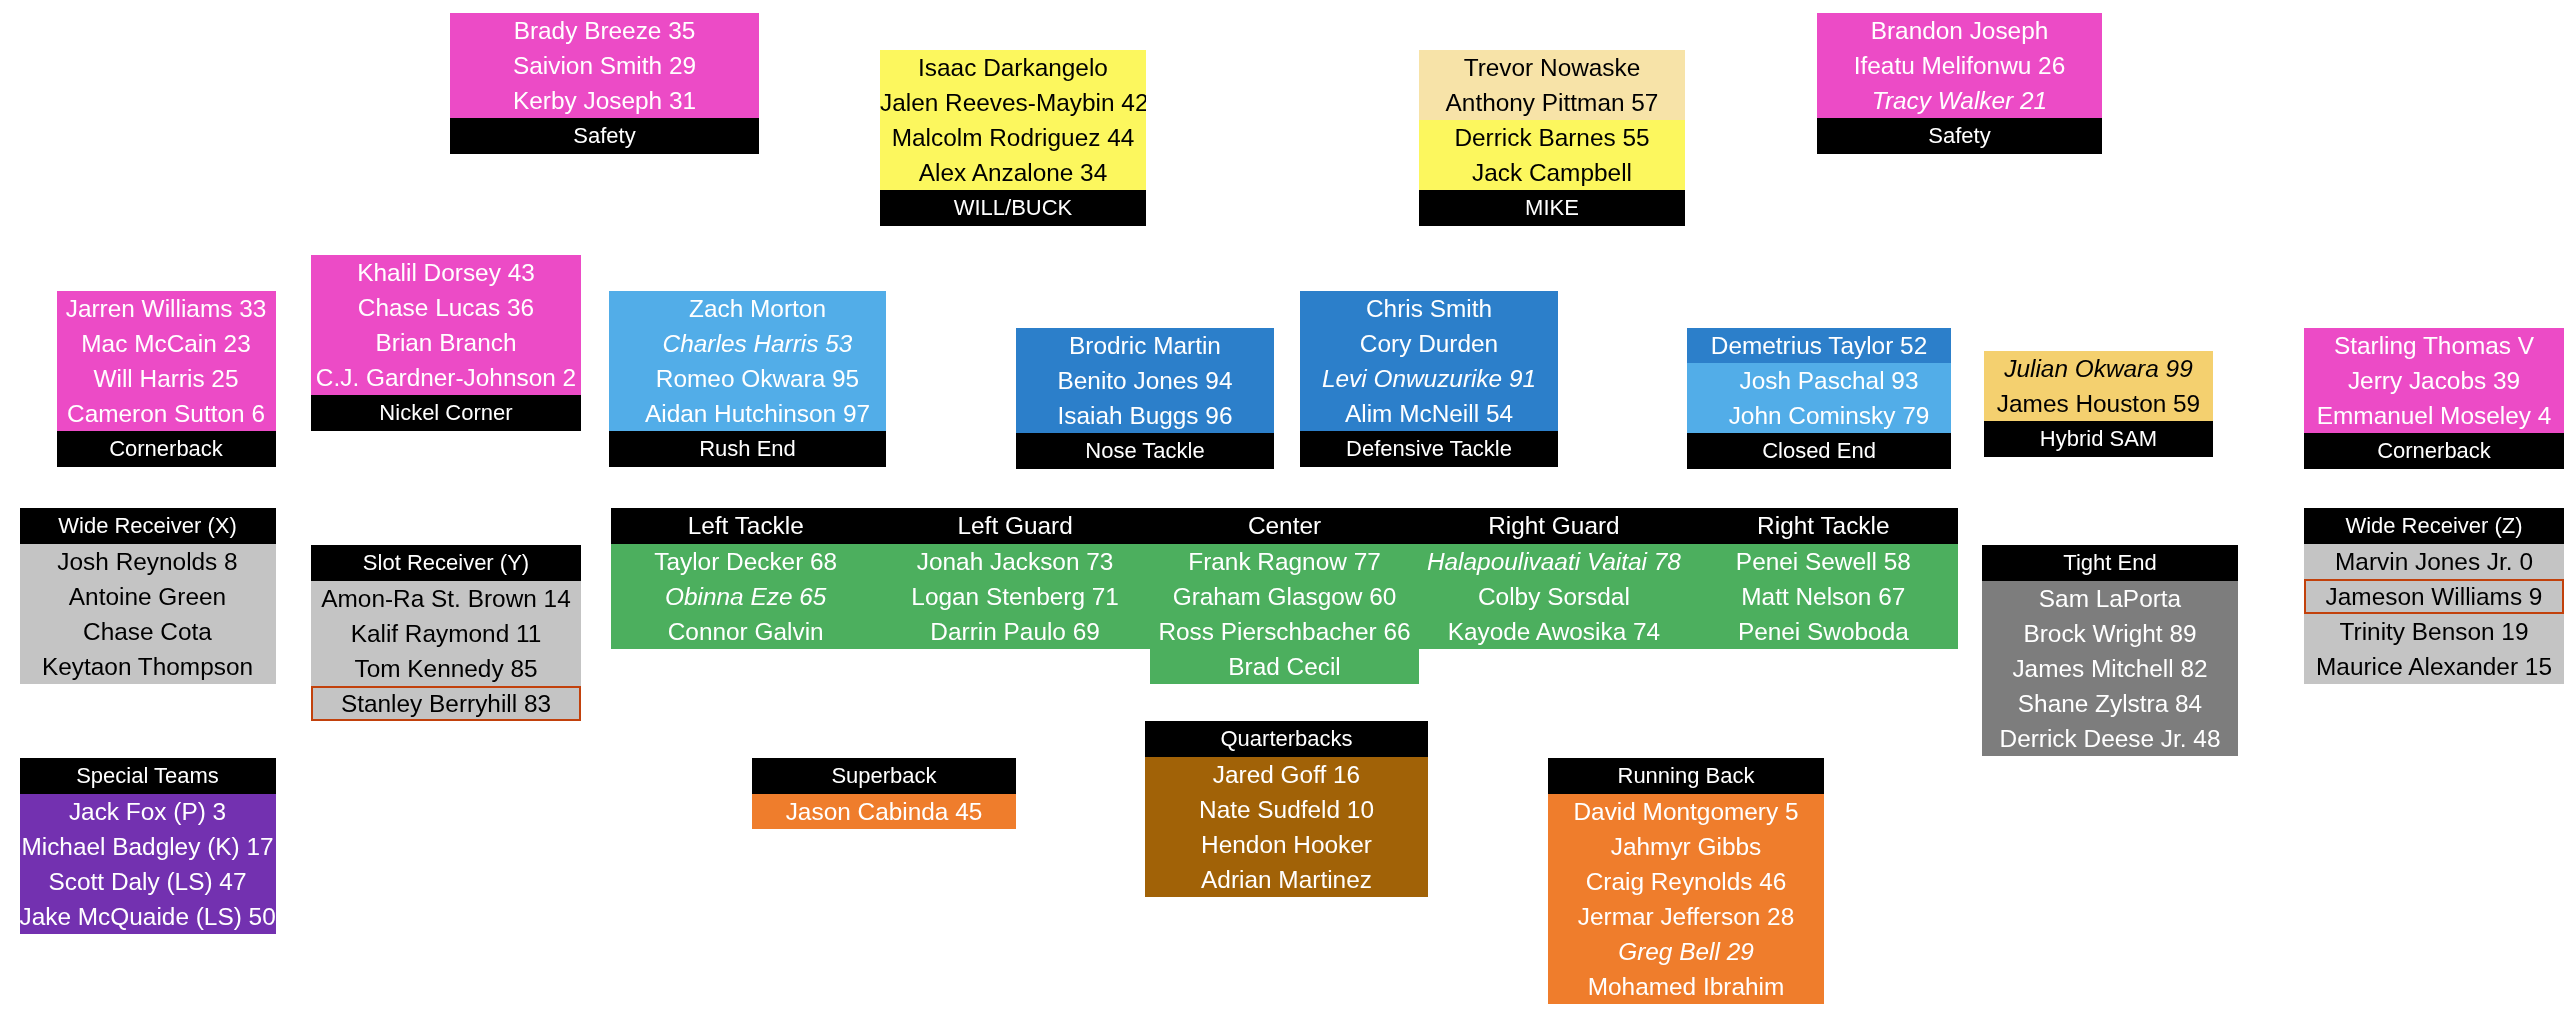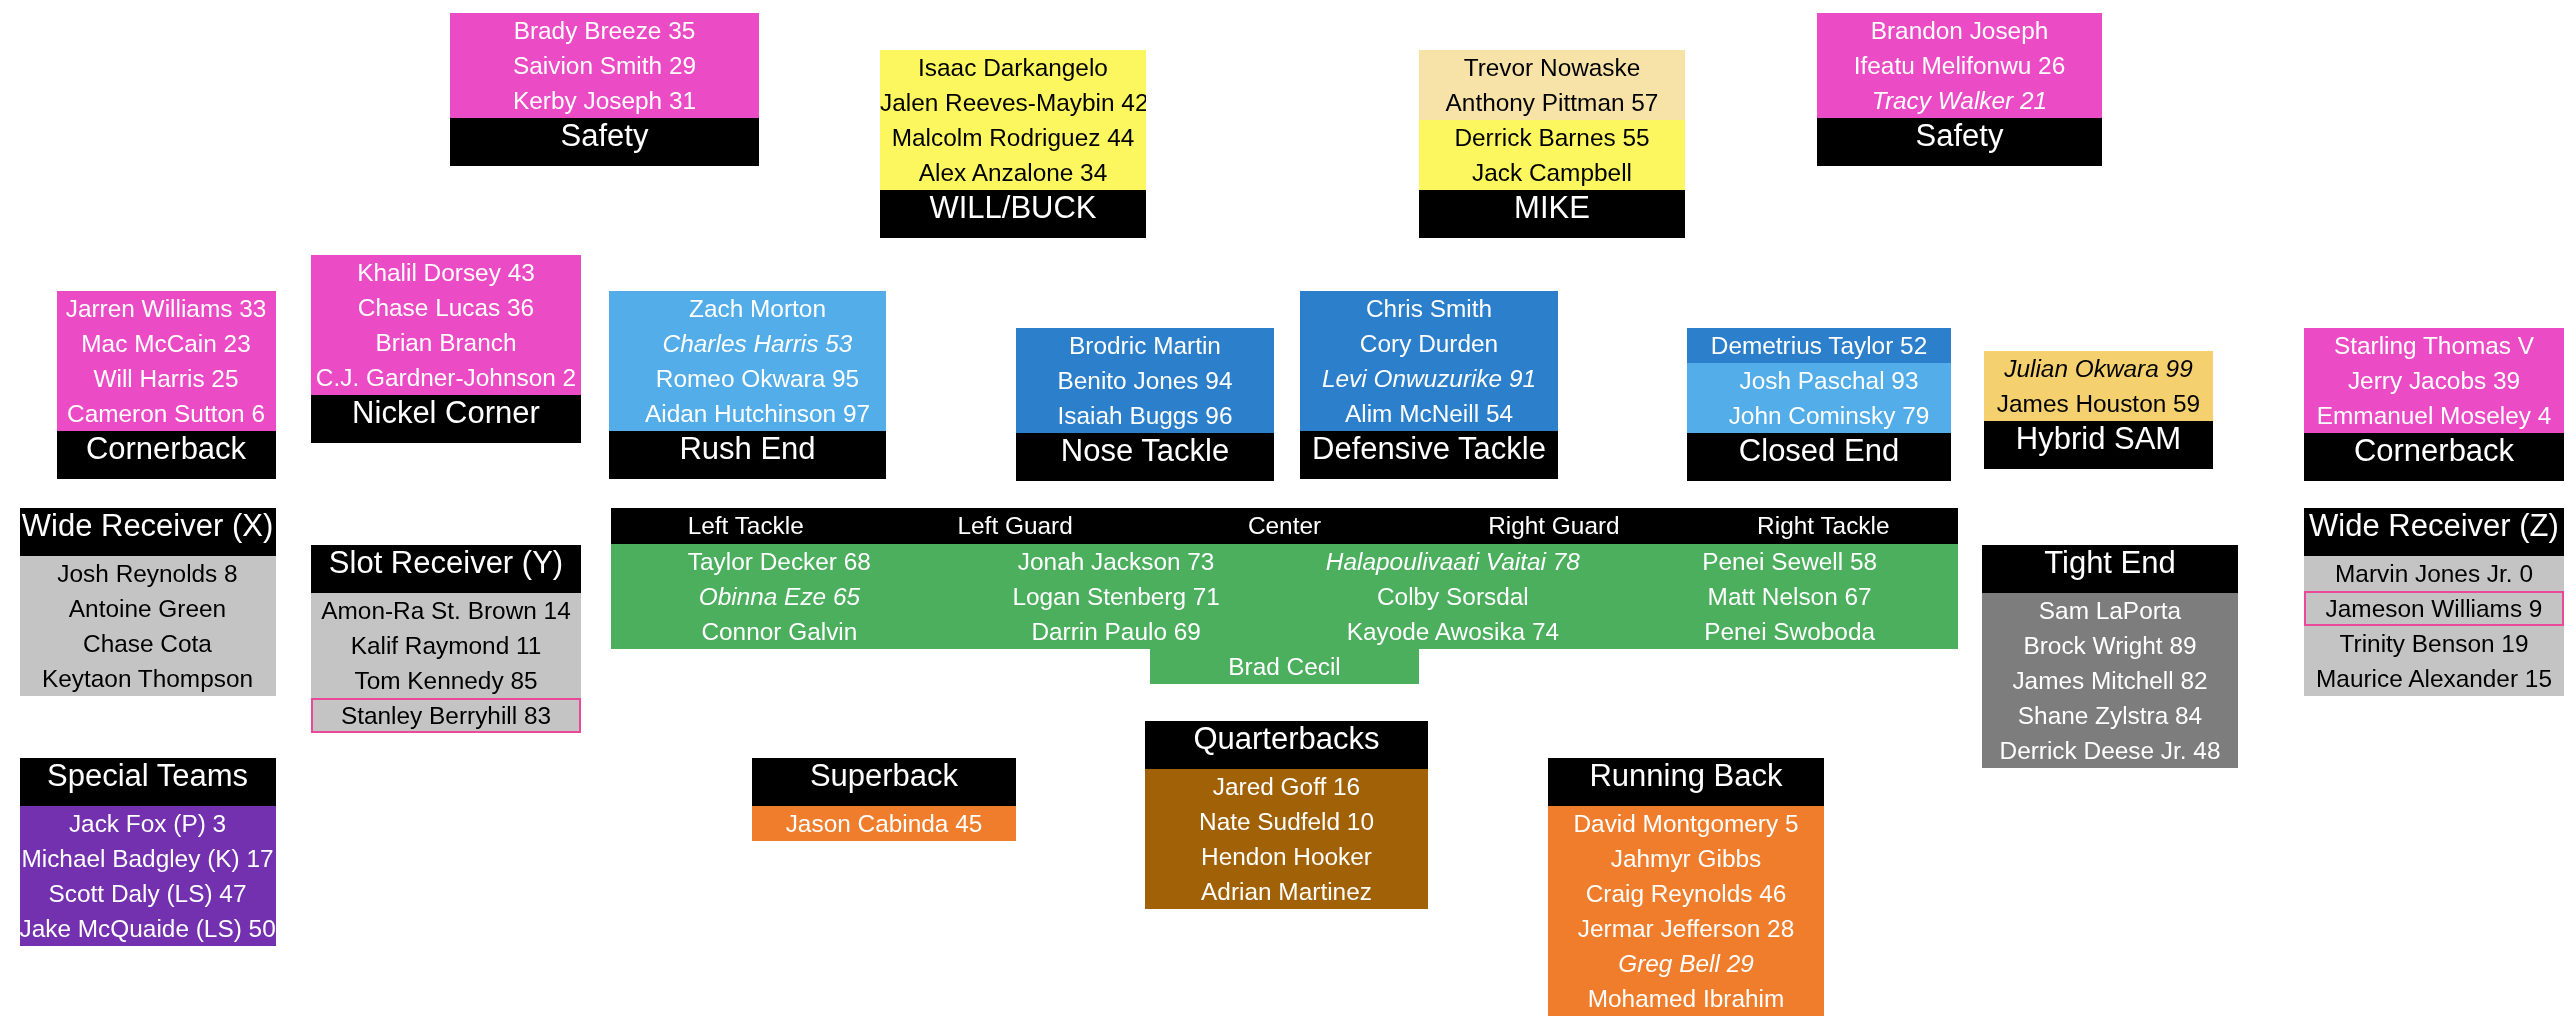--- a/index.html
+++ b/index.html
@@ -20,37 +20,37 @@
     height: 1026px;
   }
   .group {
     position: absolute;
     box-sizing: border-box;
   }
   .hdr {
     background: #000000;
     color: #ffffff;
     text-align: center;
-    font-size: 31px;
+    font-size: 22px;
     line-height: 36px;
-    height: 48px;
+    height: 36px;
     white-space: nowrap;
     overflow: hidden;
   }
   .row {
     text-align: center;
     font-size: 24.4px;
     line-height: 35px;
     height: 35px;
     white-space: nowrap;
     overflow: hidden;
   }
   .row.ital { font-style: italic; }
   .row.hl {
-    border: 2px solid #ec4899;
+    border: 2px solid #c2410c;
     box-sizing: border-box;
     line-height: 31px;
   }
   
   .c-pink   { background: #ec4bc6; color: #ffffff; }
   .c-yellow { background: #fcf75e; color: #000000; }
   .c-yellow-lt { background: #f7e3a8; color: #000000; }
   .c-gold   { background: #f4d06f; color: #000000; }
   .c-ltblue { background: #52ade8; color: #ffffff; padding-left: 20px; }
   .c-dkblue { background: #2c7fca; color: #ffffff; }
@@ -239,20 +239,25 @@
           <div class="row">Taylor Decker 68</div>
           <div class="row ital">Obinna Eze 65</div>
           <div class="row">Connor Galvin</div>
         </div>
         <div class="ol-col">
           <div class="row">Jonah Jackson 73</div>
           <div class="row">Logan Stenberg 71</div>
           <div class="row">Darrin Paulo 69</div>
         </div>
         <div class="ol-col">
+          <div class="row">Frank Ragnow 77</div>
+          <div class="row">Graham Glasgow 60</div>
+          <div class="row">Ross Pierschbacher 66</div>
+        </div>
+        <div class="ol-col">
           <div class="row ital">Halapoulivaati Vaitai 78</div>
           <div class="row">Colby Sorsdal</div>
           <div class="row">Kayode Awosika 74</div>
         </div>
         <div class="ol-col">
           <div class="row">Penei Sewell 58</div>
           <div class="row">Matt Nelson 67</div>
           <div class="row">Penei Swoboda</div>
         </div>
       </div>

